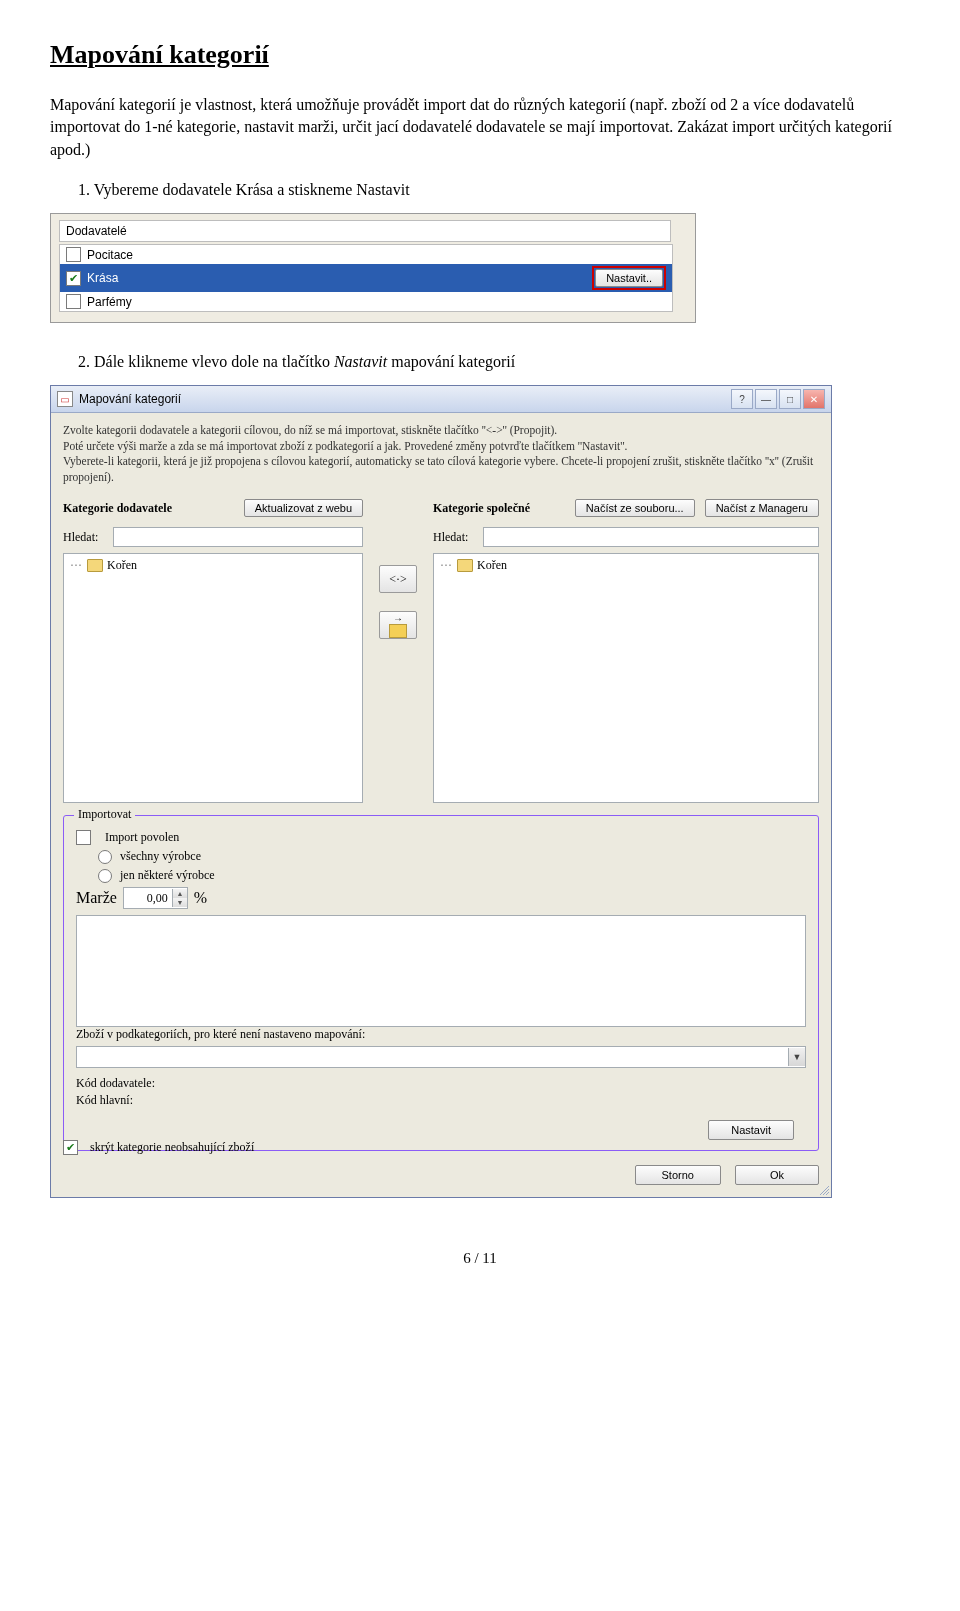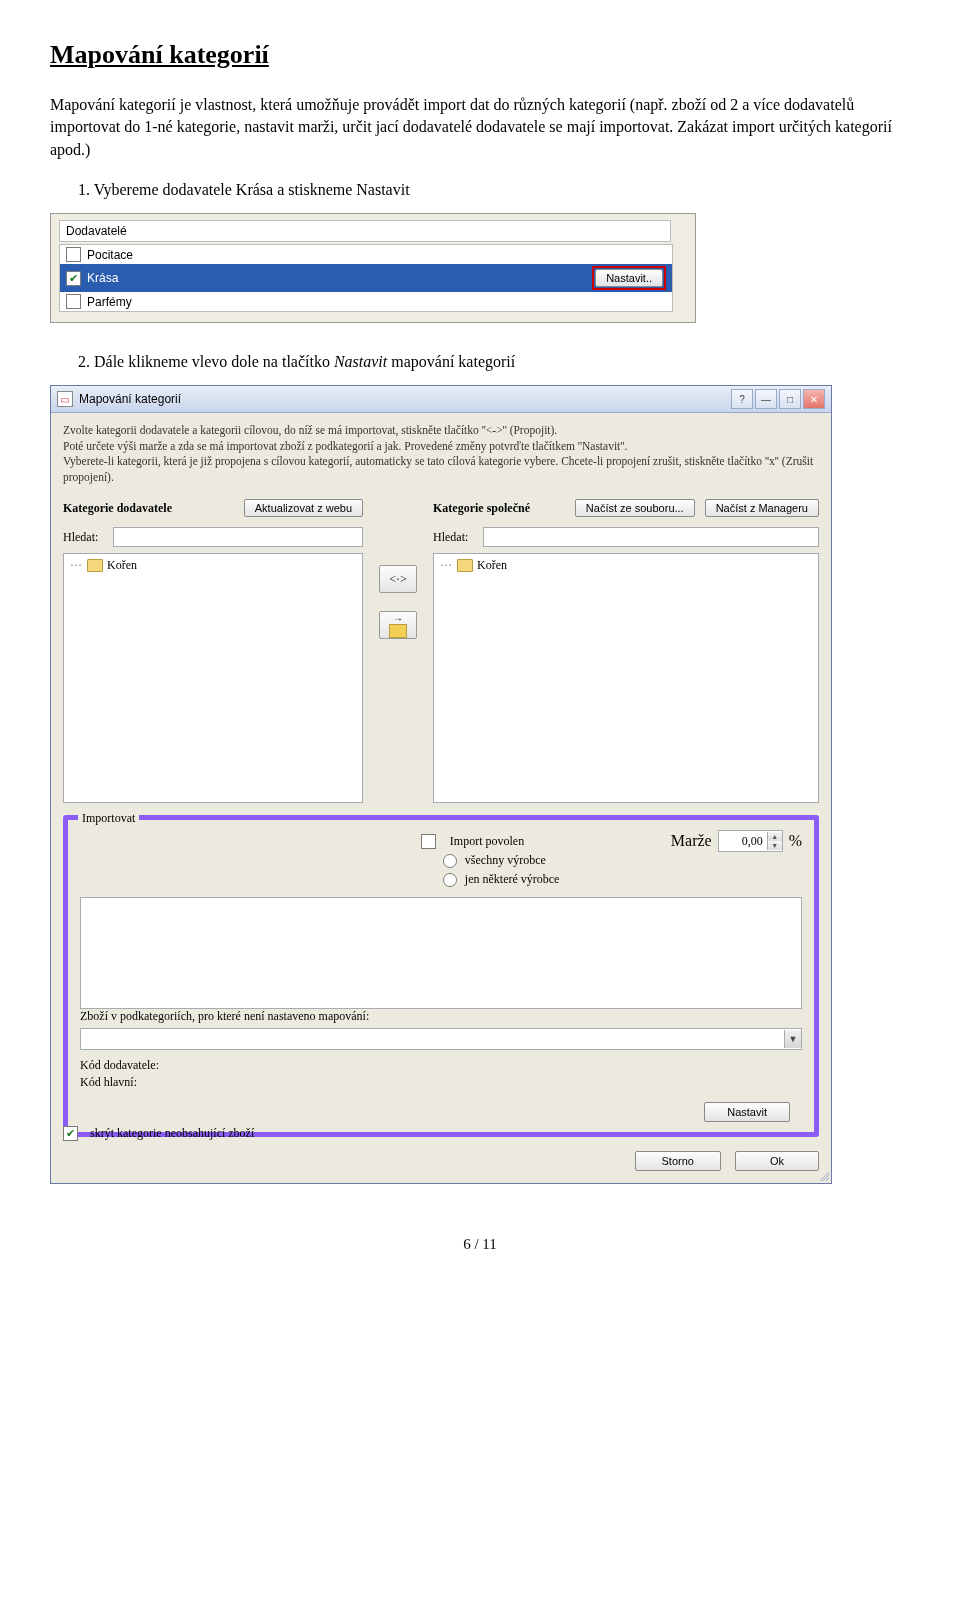--- a/index.html
+++ b/index.html
@@ -157,21 +157,21 @@
     display:flex;align-items:center;justify-content:center;font-size:12px;
   }
   .midbtn .arrowcopy { display:flex;flex-direction:column;align-items:center;font-size:10px;line-height:1; }
   .yellowfolder {
     width:16px;height:12px;background:#f4cf56;border:1px solid #b89b3d;display:inline-block;margin-top:1px;
   }
 
   .right-head-btns { display:flex; gap:10px; }
   .importov {
     margin: 12px 12px 0 12px;
-    border:5px solid #8b5cf6;
+    border:1px solid #8b5cf6;
     border-radius:3px;
     padding: 10px 12px 10px 12px;
     position:relative;
   }
   .importov .legend {
     position:absolute; top:-9px; left:10px; background:#eceadf; padding:0 4px; font-size:12px;
   }
   .imp-row { display:flex; align-items:center; gap:8px; margin:4px 0; font-size:12px; }
   .radio {
     width:12px;height:12px;border:1px solid #7a7a7a;border-radius:50%;background:#fff;display:inline-block;
@@ -323,21 +323,21 @@
           <span class="folder-icon"></span>
           <span>Kořen</span>
         </div>
       </div>
     </div>
   </div>
 
   <div class="importov">
     <span class="legend">Importovat</span>
 
-    <div style="display:flex;justify-content:flex-end;align-items:flex-start;">
+    <div style="display:flex;justify-content:flex-end;align-items:flex-start;flex-direction:column;">
       <div class="imp-left">
         <div class="imp-row">
           <span class="check"></span>
           <span>Import povolen</span>
         </div>
         <div class="imp-row" style="margin-left:22px;">
           <span class="radio"></span>
           <span>všechny výrobce</span>
         </div>
         <div class="imp-row" style="margin-left:22px;">

